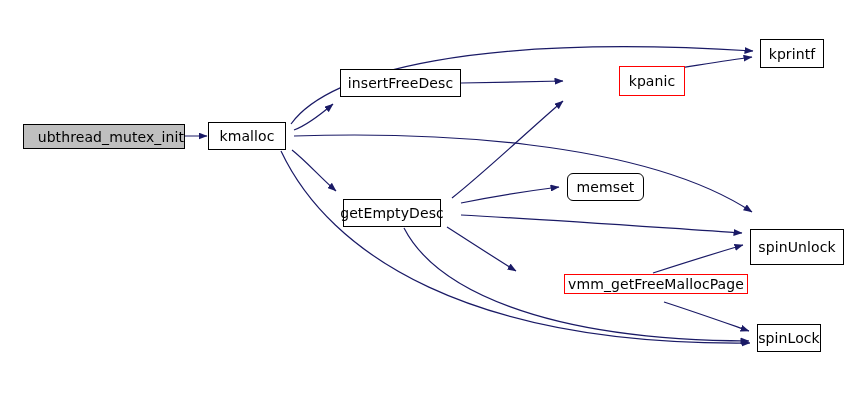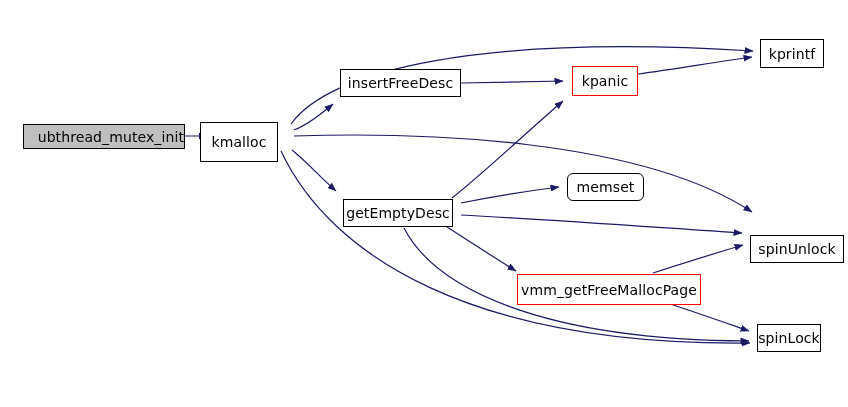--- a/index.html
+++ b/index.html
@@ -41,20 +41,21 @@
     white-space: nowrap;
     letter-spacing: 0.1px;
     z-index: 2;
   }
   .node.root {
     background: #bfbfbf;
     border: 1px solid #000000;
   }
   .node.danger {
     border: 1px solid #ff0000;
+    margin-left: 47px;
   }
   .node-label {
     pointer-events: none;
   }
 </style>
 </head>
 <body>
 
 <div id="graph-root">
 
@@ -80,42 +81,42 @@
         <path d="M 404,228 C 435,288 540,340 749,341" fill="none" stroke="#1a1a66" stroke-width="1.2" marker-end="url(#arrowhead)"></path>
         <path d="M 653,273 C 684,263 716,253 743,245" fill="none" stroke="#1a1a66" stroke-width="1.2" marker-end="url(#arrowhead)"></path>
         <path d="M 664,302 C 695,312 726,323 749,331" fill="none" stroke="#1a1a66" stroke-width="1.2" marker-end="url(#arrowhead)"></path>
       </g>
   </svg>
 
   <div id="nodes-layer">
       <div class="node root" style="left: 23px; top: 124px; width: 162px; height: 25px; justify-content: flex-end;">
         <span class="node-label">ubthread_mutex_init</span>
       </div>
-      <div class="node" style="left: 200px; top: 122px; width: 78px; height: 40px;">
+      <div class="node" style="left: 208px; top: 122px; width: 78px; height: 28px;">
         <span class="node-label">kmalloc</span>
       </div>
       <div class="node" style="left: 340px; top: 69px; width: 121px; height: 28px;">
         <span class="node-label">insertFreeDesc</span>
       </div>
       <div class="node danger" style="left: 572px; top: 66px; width: 66px; height: 30px;">
         <span class="node-label">kpanic</span>
       </div>
       <div class="node" style="left: 760px; top: 39px; width: 64px; height: 29px;">
         <span class="node-label">kprintf</span>
       </div>
-      <div class="node" style="left: 343px; top: 199px; width: 110px; height: 28px;">
+      <div class="node" style="left: 343px; top: 199px; width: 98px; height: 28px;">
         <span class="node-label">getEmptyDesc</span>
       </div>
       <div class="node" style="left: 567px; top: 173px; width: 77px; height: 28px; border-radius: 6px;">
         <span class="node-label">memset</span>
       </div>
-      <div class="node danger" style="left: 517px; top: 274px; width: 184px; height: 31px;">
+      <div class="node danger" style="left: 517px; top: 274px; width: 184px; height: 20px;">
         <span class="node-label">vmm_getFreeMallocPage</span>
       </div>
-      <div class="node" style="left: 750px; top: 235px; width: 94px; height: 28px;">
+      <div class="node" style="left: 750px; top: 229px; width: 94px; height: 36px;">
         <span class="node-label">spinUnlock</span>
       </div>
       <div class="node" style="left: 757px; top: 324px; width: 64px; height: 28px;">
         <span class="node-label">spinLock</span>
       </div>
     </div>
 
 </div>
 
 </body></html>

